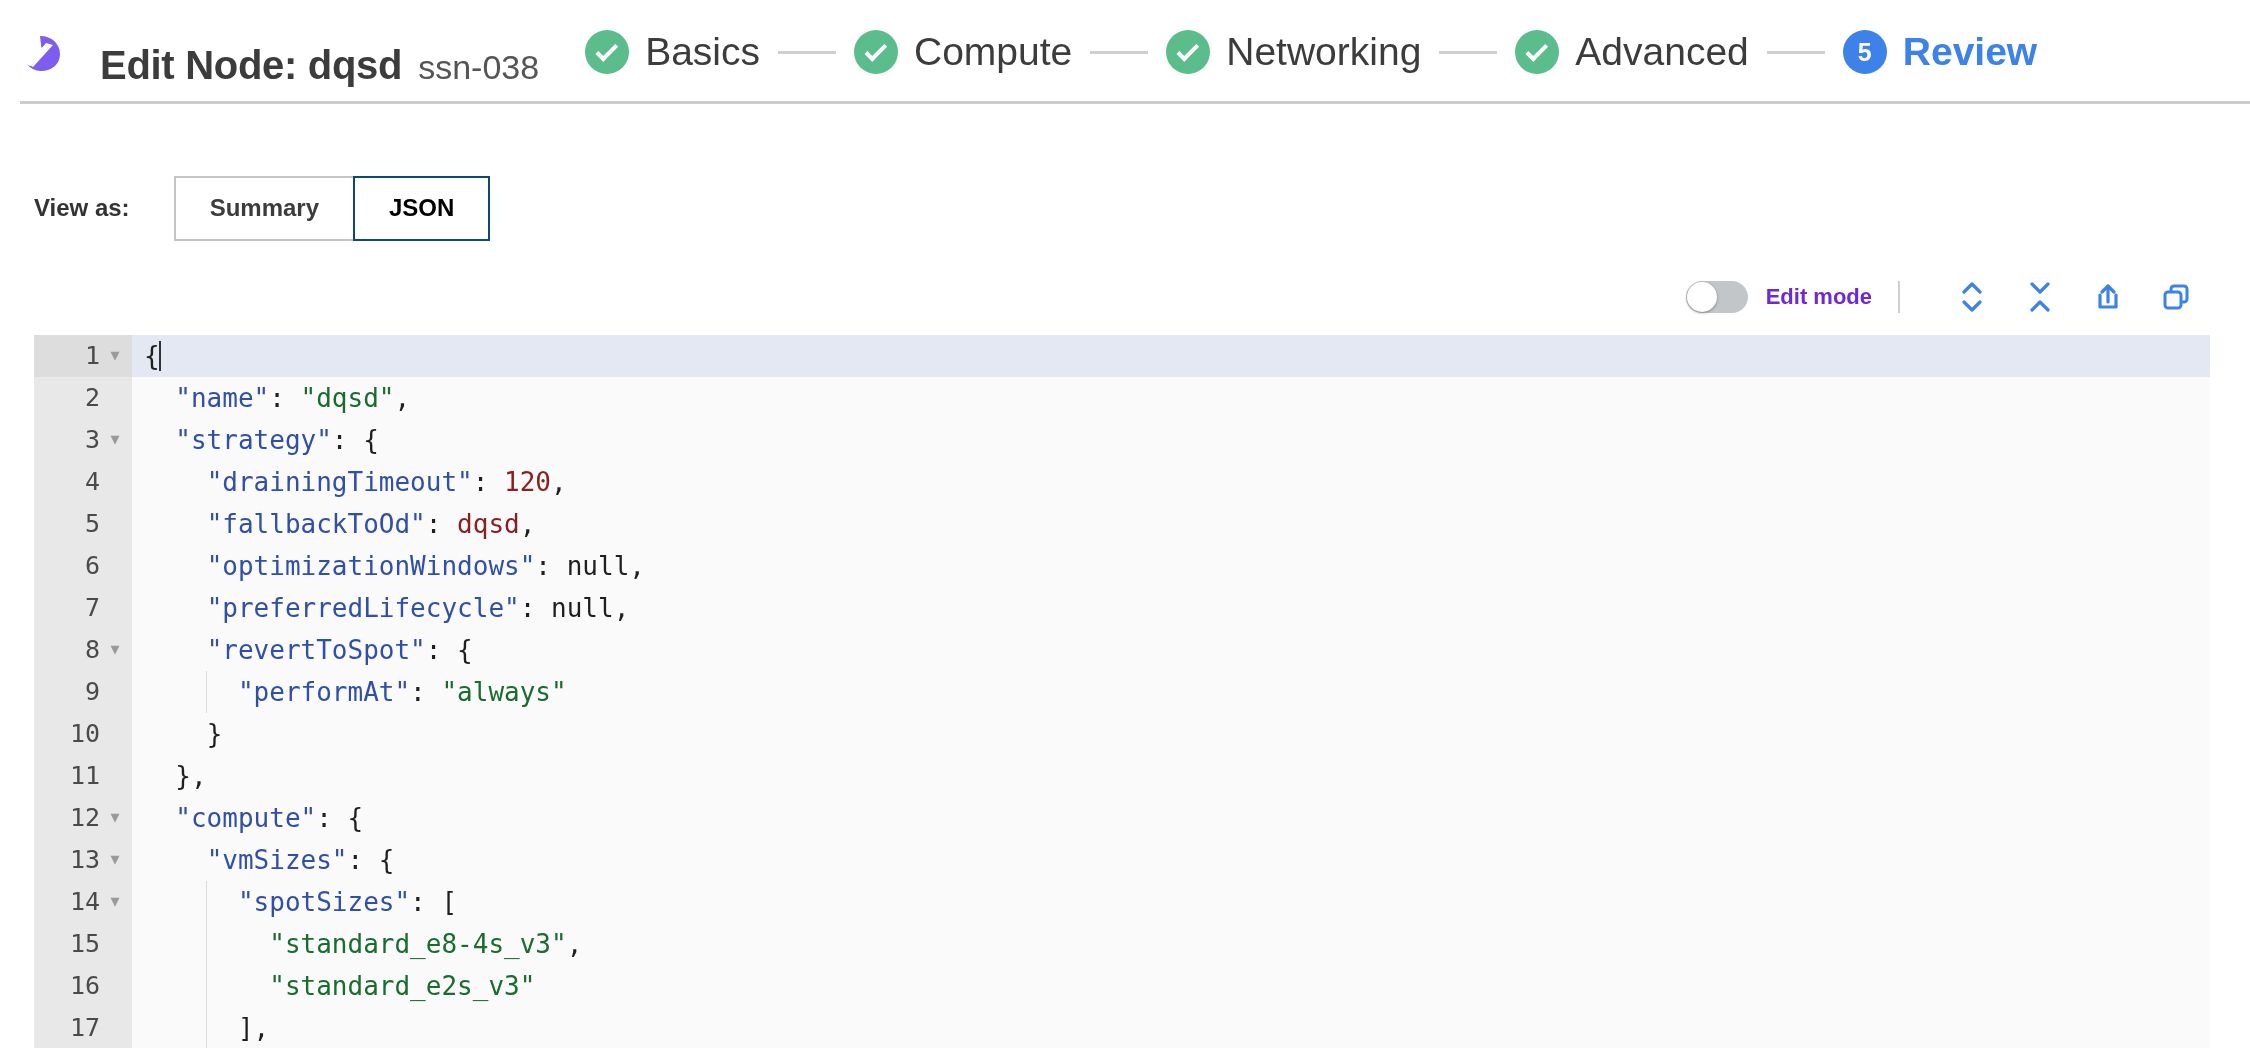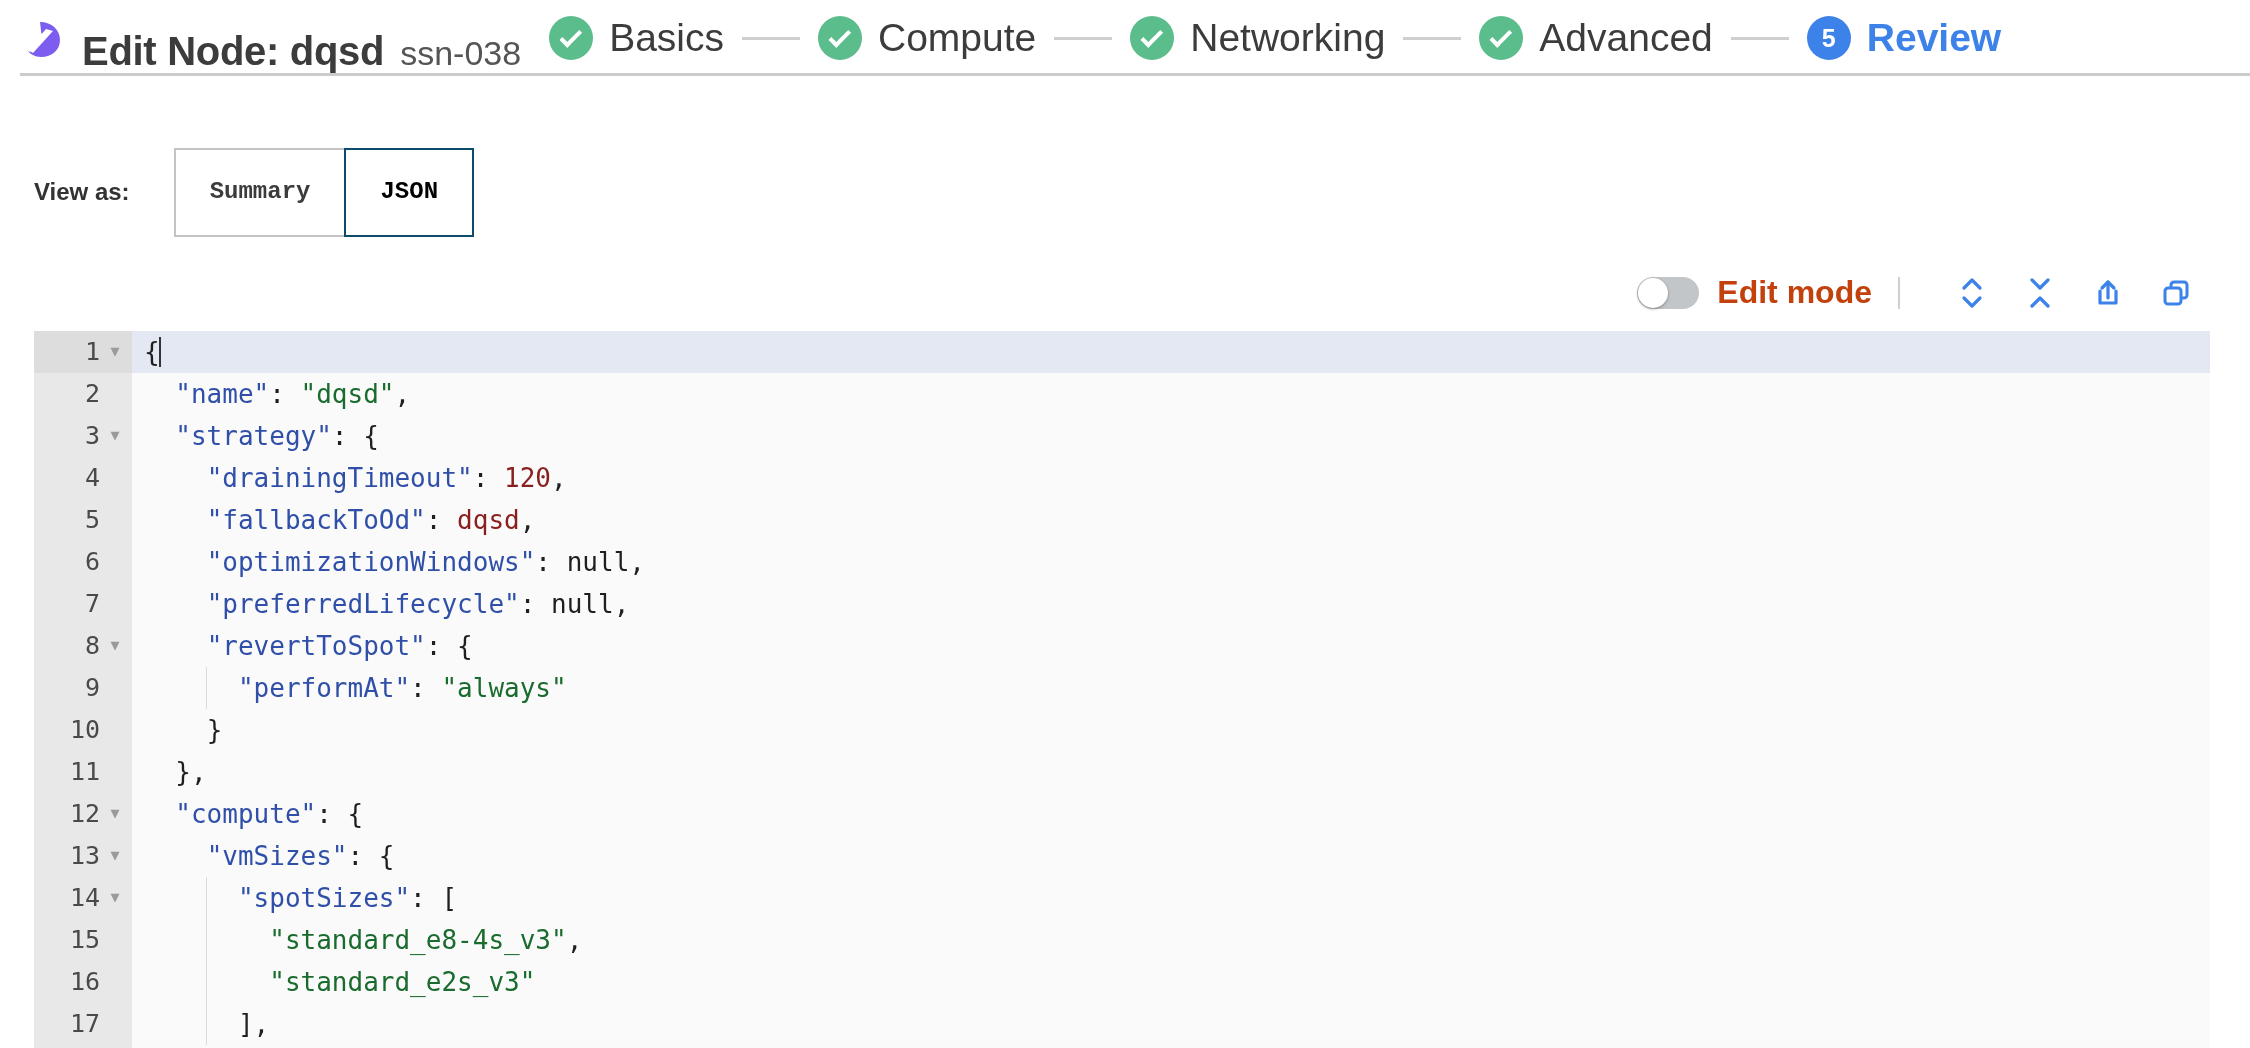--- a/index.html
+++ b/index.html
@@ -8,26 +8,27 @@
     margin: 0; padding: 0;
     width: 2250px; height: 1048px;
     background: #ffffff;
     font-family: "Liberation Sans", sans-serif;
     overflow: hidden;
   }
 
   
   .header {
     position: relative;
-    height: 76px;
+    height: 104px;
     display: flex;
     align-items: center;
     padding: 0 0 0 20px;
     background: #ffffff;
     overflow: hidden;
+    gap: 18px;
   }
   .header::after {
     content: "";
     position: absolute;
     left: 20px; right: 0; bottom: 0;
     height: 3px;
     background: #cccccc;
   }
   .logo {
     width: 44px; height: 44px;
@@ -112,24 +113,24 @@
     margin-top: 32px;
   }
   .viewas-label {
     font-size: 24px;
     font-weight: bold;
     color: #333333;
     margin-right: 44px;
   }
   .segmented { display: flex; }
   .seg-btn {
-    font-family: Liberation Mono, monospace;
+    font-family: Liberation Sans, sans-serif;
     font-size: 24px;
     font-weight: bold;
-    padding: 28px 34px;
+    padding: 16px 34px;
     background: #ffffff;
     cursor: pointer;
     line-height: 1.2;
   }
   .seg-btn.inactive {
     color: #3c3c3c;
     border: 2px solid #c4c4c4;
     border-right: none;
   }
   .seg-btn.active {
@@ -154,23 +155,23 @@
   }
   .toggle-switch .knob {
     position: absolute;
     top: 1px; left: 1px;
     width: 30px; height: 30px;
     border-radius: 50%;
     background: #ffffff;
     box-shadow: 0 1px 3px rgba(0,0,0,0.35);
   }
   .toggle-label {
-    font-size: 32px;
-    font-weight: bold;
-    color: #c2410c;
+    font-size: 22px;
+    font-weight: bold;
+    color: #6d28d9;
     margin-left: 18px;
   }
   .tb-divider {
     width: 2px; height: 32px;
     background: #cfcfcf;
     margin: 0 26px;
   }
   .tb-icon {
     width: 44px; height: 40px;
     margin-left: 24px;

